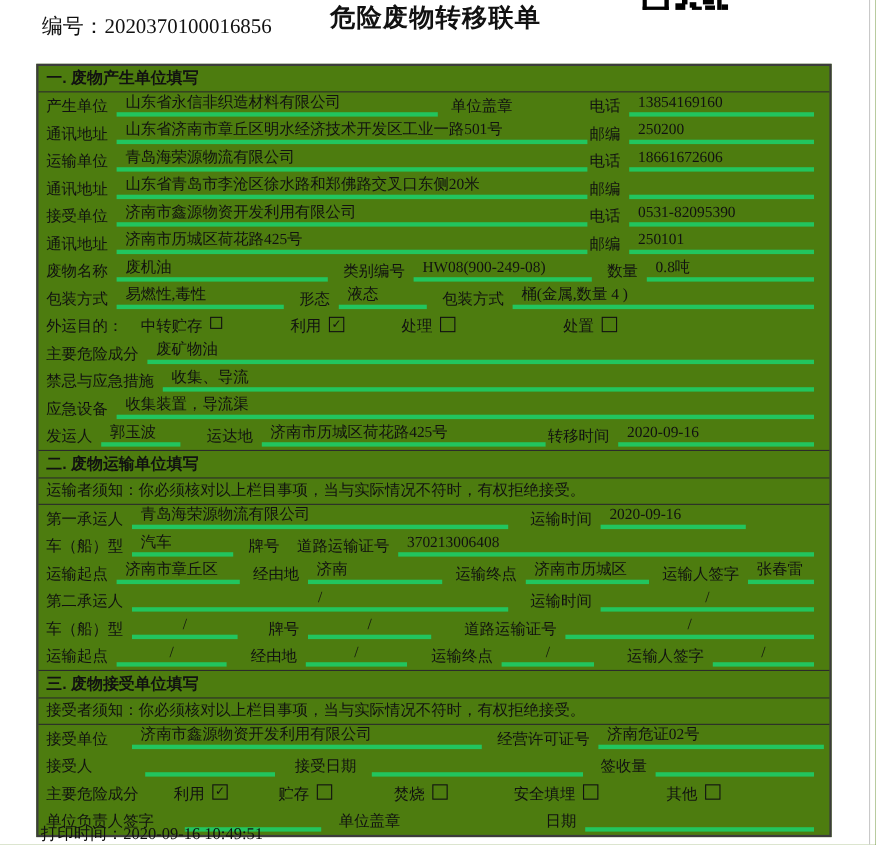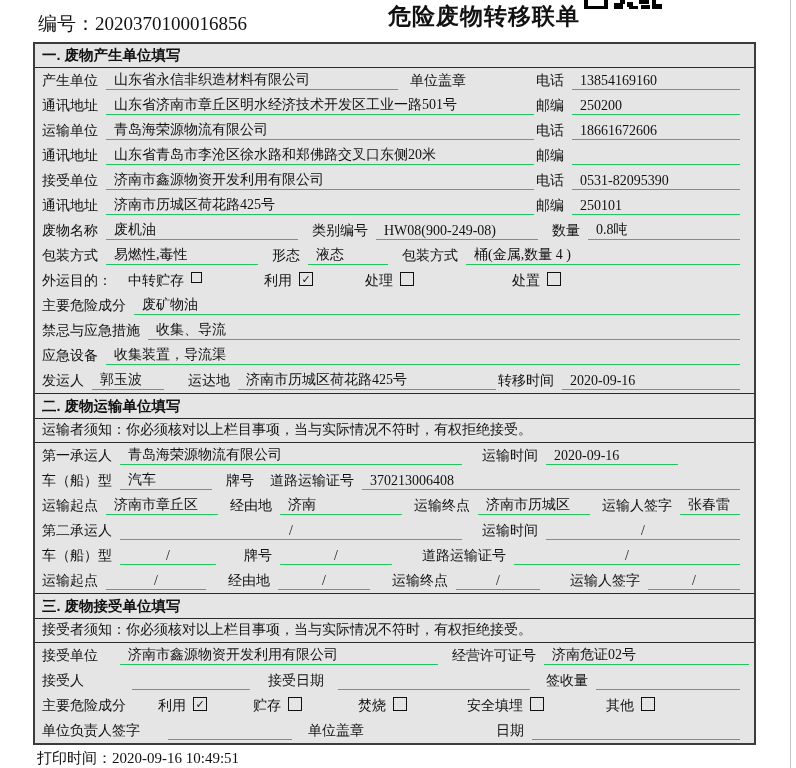--- a/index.html
+++ b/index.html
@@ -2,33 +2,33 @@
 <html><head>
 <meta charset="utf-8">
 <style>
   html,body{margin:0;padding:0;}
   body{
     width:796px;height:768px;background:#ffffff;position:relative;
     font-family:"Liberation Serif","DejaVu Serif",serif;
     color:#111;font-size:14px;overflow:hidden;
   }
   #serial{position:absolute;left:38px;top:11px;font-size:19px;white-space:nowrap;}
-  #title{position:absolute;left:300px;top:1px;width:280px;text-align:right;
+  #title{position:absolute;left:300px;top:1px;width:280px;text-align:left;
     font-size:23px;font-weight:bold;font-family:Liberation Sans, sans-serif;
     letter-spacing:1px;white-space:nowrap;}
   #qr{position:absolute;left:584px;top:0;}
   #page-edge{position:absolute;left:790px;top:0;width:1px;height:768px;background:#c9c9c9;}
-  #formbox{position:absolute;left:33px;top:42px;width:719px;border:2px solid #3c3c3c;background:#e5e5e5;}
+  #formbox{position:absolute;left:33px;top:58px;width:719px;border:2px solid #3c3c3c;background:#4d7c0f;}
   .sec{height:23px;line-height:23px;font-weight:bold;font-size:14.5px;padding-left:7px;
     border-bottom:1px solid #2b2b2b;font-family:"Liberation Sans","DejaVu Sans",sans-serif;}
   .sec.bt{border-top:1px solid #2b2b2b;height:24px;line-height:24px;}
   .row{display:flex;align-items:flex-end;height:25px;padding:0 14px 3px 7px;box-sizing:border-box;}
   .row.notice{border-bottom:1px solid #2b2b2b;height:24px;align-items:flex-end;}
   .lbl{white-space:nowrap;flex:0 0 auto;}
-  .u{border-bottom:1px solid #22c55e;white-space:nowrap;padding:0 2px 0 8px;margin-left:8px;
+  .u{border-bottom:4px solid #22c55e;white-space:nowrap;padding:0 2px 0 8px;margin-left:8px;
      box-sizing:border-box;flex:0 0 auto;overflow:hidden;font-family:Liberation Serif, serif;}
   .u.grow{flex:1 1 auto;}
   .u.c{text-align:center;padding:0;}
   .right{margin-left:auto;display:flex;align-items:flex-end;flex:0 0 auto;}
   .opt{display:flex;flex:0 0 auto;}
   .cb{display:inline-block;width:12px;height:12px;border:1px solid #111;margin-left:7px;
       margin-bottom:2px;line-height:12px;font-size:11px;text-align:center;flex:0 0 auto;}
   .cb.small{width:9px;height:9px;line-height:9px;}
   #printline{position:absolute;left:37px;top:749px;font-size:15px;white-space:nowrap;}
 </style>

